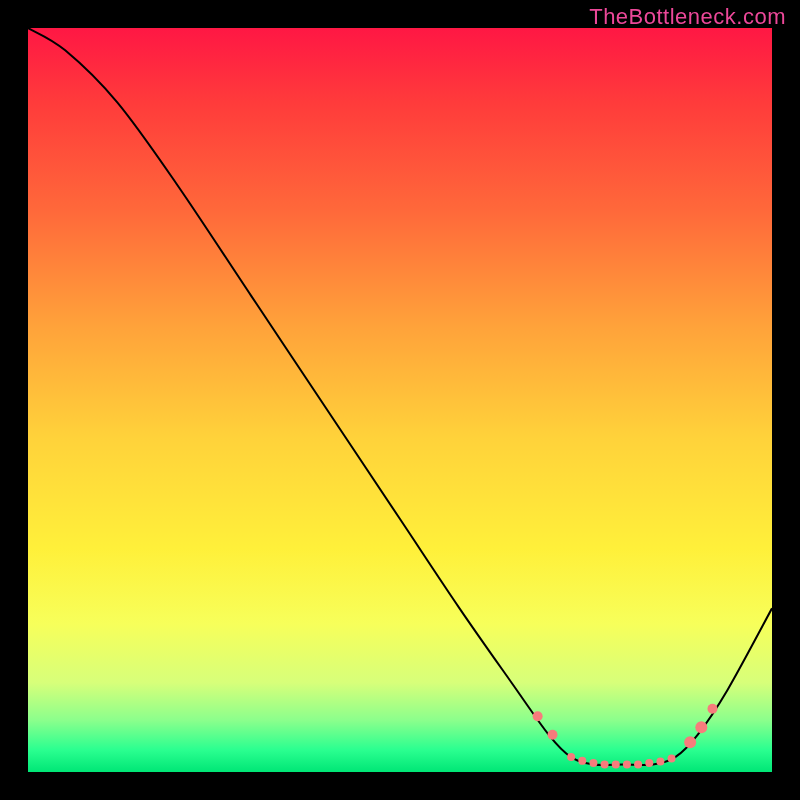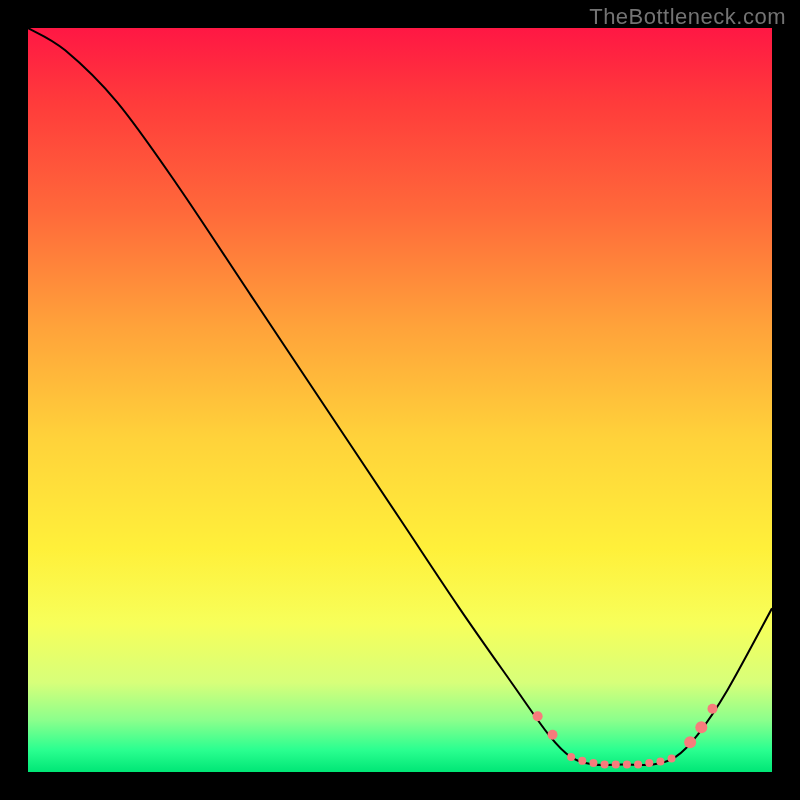--- a/index.html
+++ b/index.html
@@ -14,21 +14,21 @@
   .frame {
     position: relative;
     width: 800px;
     height: 800px;
     background: #000;
   }
   .watermark {
     position: absolute;
     top: 4px;
     right: 14px;
-    color: #737373;
+    color: #ec4899;
     font-size: 22px;
     font-weight: 500;
     letter-spacing: 0.5px;
     z-index: 10;
   }
   svg {
     display: block;
   }
 </style>
 </head>

